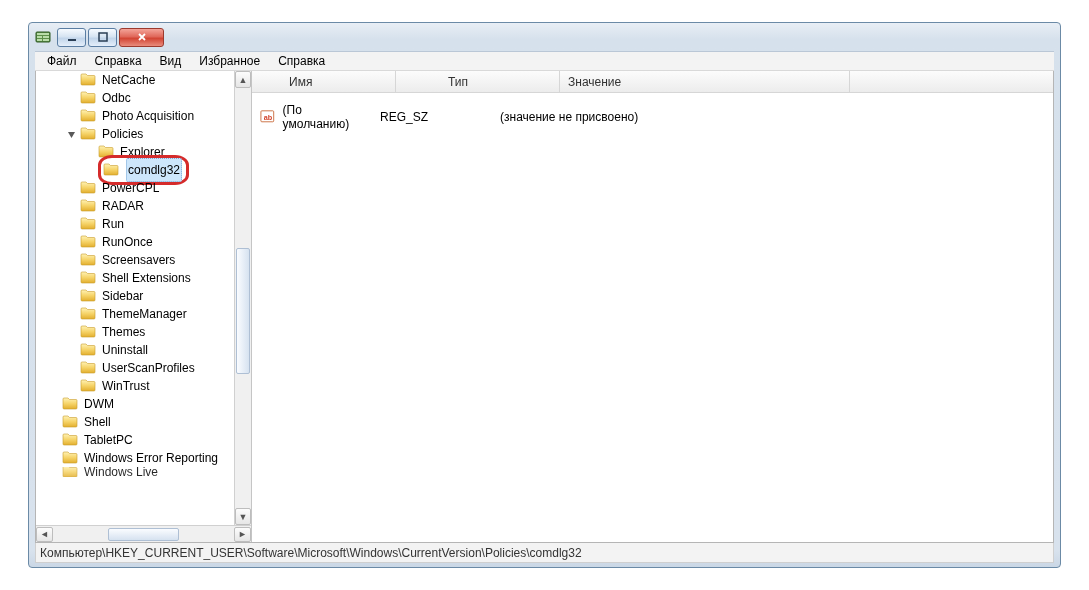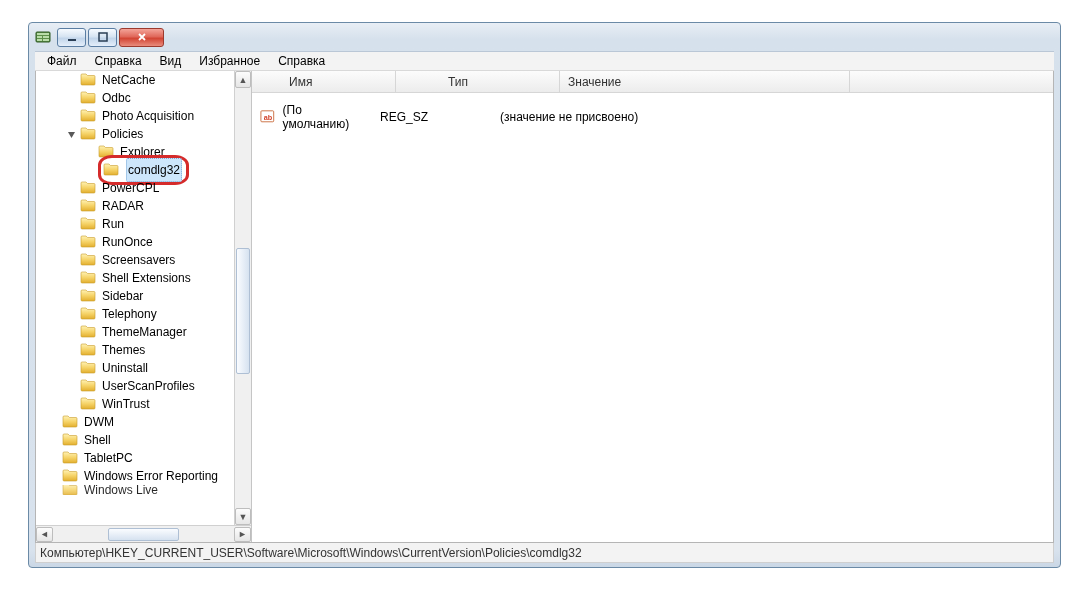--- a/index.html
+++ b/index.html
@@ -303,28 +303,20 @@
                   <path d="M1 3 Q1 2 2 2 L6 2 L7.5 3.5 L14 3.5 Q15 3.5 15 4.5 L15 12 Q15 13 14 13 L2 13 Q1 13 1 12 Z" stroke="#c89a2a" stroke-width="0.6"></path>
                 </svg></span>
               <span class="label">Sidebar</span>
             </div>
             <div class="tree-row">
               <span class="spacer" style="width:26px"></span>
               <span class="toggle"></span>
               <span><svg class="ficon foldersvg" viewBox="0 0 16 14">
                   <path d="M1 3 Q1 2 2 2 L6 2 L7.5 3.5 L14 3.5 Q15 3.5 15 4.5 L15 12 Q15 13 14 13 L2 13 Q1 13 1 12 Z" stroke="#c89a2a" stroke-width="0.6"></path>
                 </svg></span>
-              <span class="label">Telephony</span>
-            </div>
-            <div class="tree-row">
-              <span class="spacer" style="width:26px"></span>
-              <span class="toggle"></span>
-              <span><svg class="ficon foldersvg" viewBox="0 0 16 14">
-                  <path d="M1 3 Q1 2 2 2 L6 2 L7.5 3.5 L14 3.5 Q15 3.5 15 4.5 L15 12 Q15 13 14 13 L2 13 Q1 13 1 12 Z" stroke="#c89a2a" stroke-width="0.6"></path>
-                </svg></span>
               <span class="label">ThemeManager</span>
             </div>
             <div class="tree-row">
               <span class="spacer" style="width:26px"></span>
               <span class="toggle"></span>
               <span><svg class="ficon foldersvg" viewBox="0 0 16 14">
                   <path d="M1 3 Q1 2 2 2 L6 2 L7.5 3.5 L14 3.5 Q15 3.5 15 4.5 L15 12 Q15 13 14 13 L2 13 Q1 13 1 12 Z" stroke="#c89a2a" stroke-width="0.6"></path>
                 </svg></span>
               <span class="label">Themes</span>
             </div>

